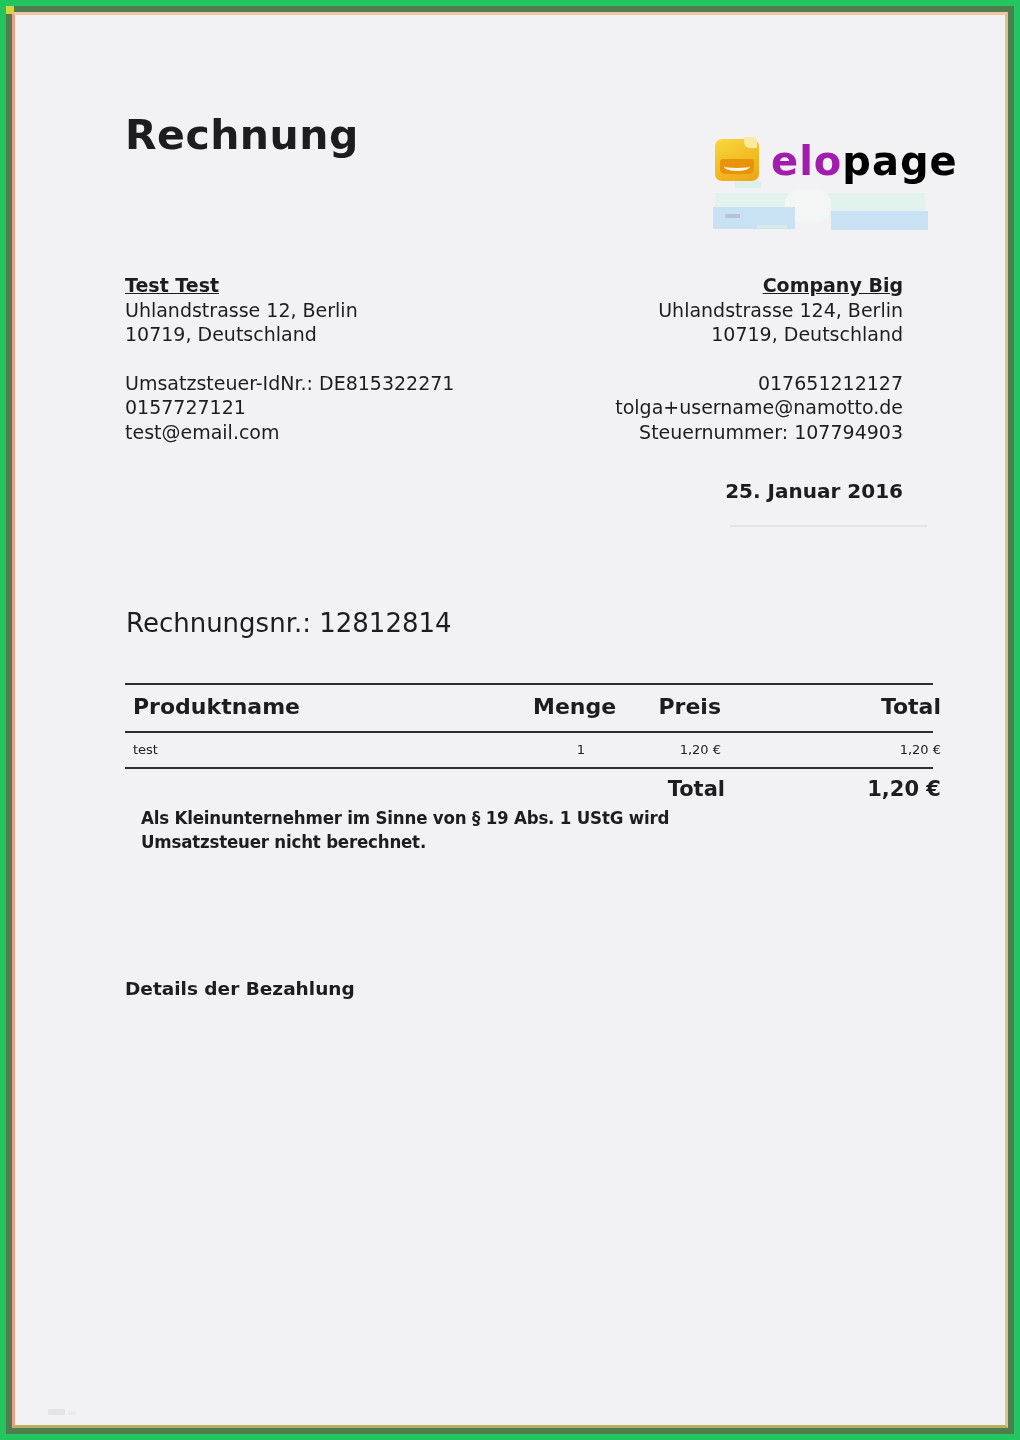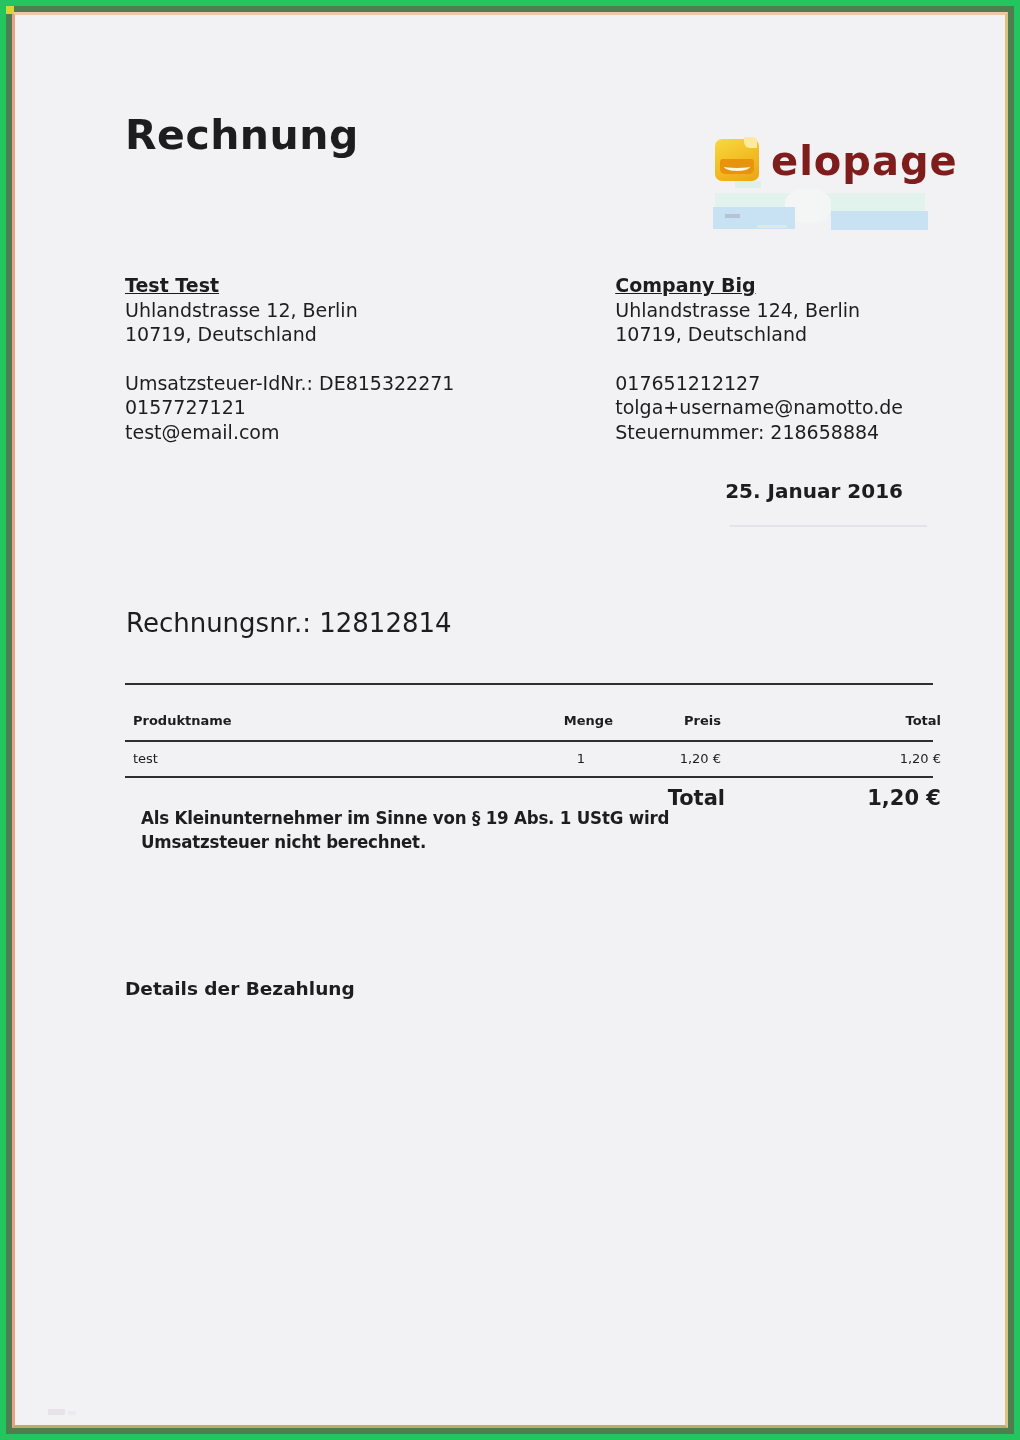--- a/index.html
+++ b/index.html
@@ -50,38 +50,38 @@
   }
   .logo-icon .mouth {
     position:absolute; left:5px; right:5px; top:22px; height:15px;
     background:#e8930c; border-radius:3px 3px 5px 5px;
   }
   .logo-icon .smile {
     position:absolute; left:9px; right:9px; top:25px; height:9px;
     border-bottom:3px solid #fdf6e0; border-radius:0 0 50% 50%;
   }
   .logo-text { font-size:40px; font-weight:bold; letter-spacing:1px; line-height:1; }
-  .logo-text .first { color:#7f1d1d; }
-  .logo-text .second { color:#7f1d1d; }
+  .logo-text .first { color:#a21caf; }
+  .logo-text .second { color:#000000; }
 
   
   .watermark { position:absolute; left:698px; top:166px; width:218px; height:50px; }
   .wm { position:absolute; }
   .wm-mint-top   { left:22px; top:0;  width:26px;  height:7px;  background:#def0ea; }
   .wm-mint-band  { left:2px;  top:12px; width:210px; height:23px; background:#e2f2ec; }
   .wm-cloud      { left:72px; top:8px;  width:46px;  height:34px; background:#f3f6f5; border-radius:40%; }
   .wm-blue-left  { left:0;    top:26px; width:82px;  height:22px; background:#c9e2f3; }
   .wm-blue-right { left:118px; top:30px; width:97px; height:19px; background:#c9e2f3; }
   .wm-dash       { left:12px; top:33px; width:15px;  height:4px;  background:#b4c4d2; }
   .wm-tick       { left:44px; top:44px; width:30px;  height:3px;  background:#d8ebe4; }
 
   
   .addr { position:absolute; top:258px; font-size:19px; line-height:24.5px; }
   .addr-left  { left:110px; text-align:left; }
-  .addr-right { right:102px; }
+  .addr-right { right:102px; text-align:right; }
   .addr .name { font-weight:bold;text-decoration:underline; }
   .addr .gap { height:24px; }
 
   
   .invoice-date {
     position:absolute; right:102px; top:464px;
     font-size:20px; font-weight:bold; text-align:right;
   }
   .date-divider {
     position:absolute; left:715px; top:510px; width:197px; height:2px;
@@ -94,21 +94,21 @@
     font-size:26px; font-weight:normal;
   }
 
   
   .product-table { position:absolute; left:110px; top:668px; width:808px; }
   .t-line { height:0; border-top:2px solid #2f2f31; }
   .t-row { display:grid; grid-template-columns:400px 80px 112px 216px; align-items:center; }
   .t-row > div:nth-child(2),
   .t-row > div:nth-child(3),
   .t-row > div:nth-child(4) { text-align:right; }
-  .t-head { font-size:13px; font-weight:bold; padding:28px 0 12px 8px; }
+  .t-head { font-size:22px; font-weight:bold; padding:9px 0 12px 8px; }
   .t-head > div:nth-child(3) { padding-right:4px; }
   .t-body { font-size:13px; padding:9px 0 10px 8px; }
   .t-body > div:nth-child(2) { padding-right:28px; }
   .t-body > div:nth-child(3) { padding-right:4px; }
   .t-total { font-size:21px; font-weight:bold; padding:8px 0 0 8px; }
 
   
   .tax-note {
     position:absolute; left:126px; top:791px;
     font-size:18.5px; font-weight:bold; line-height:24px;
@@ -176,21 +176,21 @@
         <div>test@email.com</div>
       </div>
 
       <div class="addr addr-right">
         <div class="name">Company Big</div>
         <div>Uhlandstrasse 124, Berlin</div>
         <div>10719, Deutschland</div>
         <div class="gap"></div>
         <div>017651212127</div>
         <div>tolga+username@namotto.de</div>
-        <div>Steuernummer: 218658884</div>
+        <div>Steuernummer: 107794903</div>
       </div>
 
       <div class="invoice-date">25. Januar 2016</div>
       <div class="date-divider"></div>
 
       <div class="invoice-number">Rechnungsnr.: 12812814</div>
 
       <div class="product-table">
         <div class="t-line"></div>
         <div class="t-row t-head">

